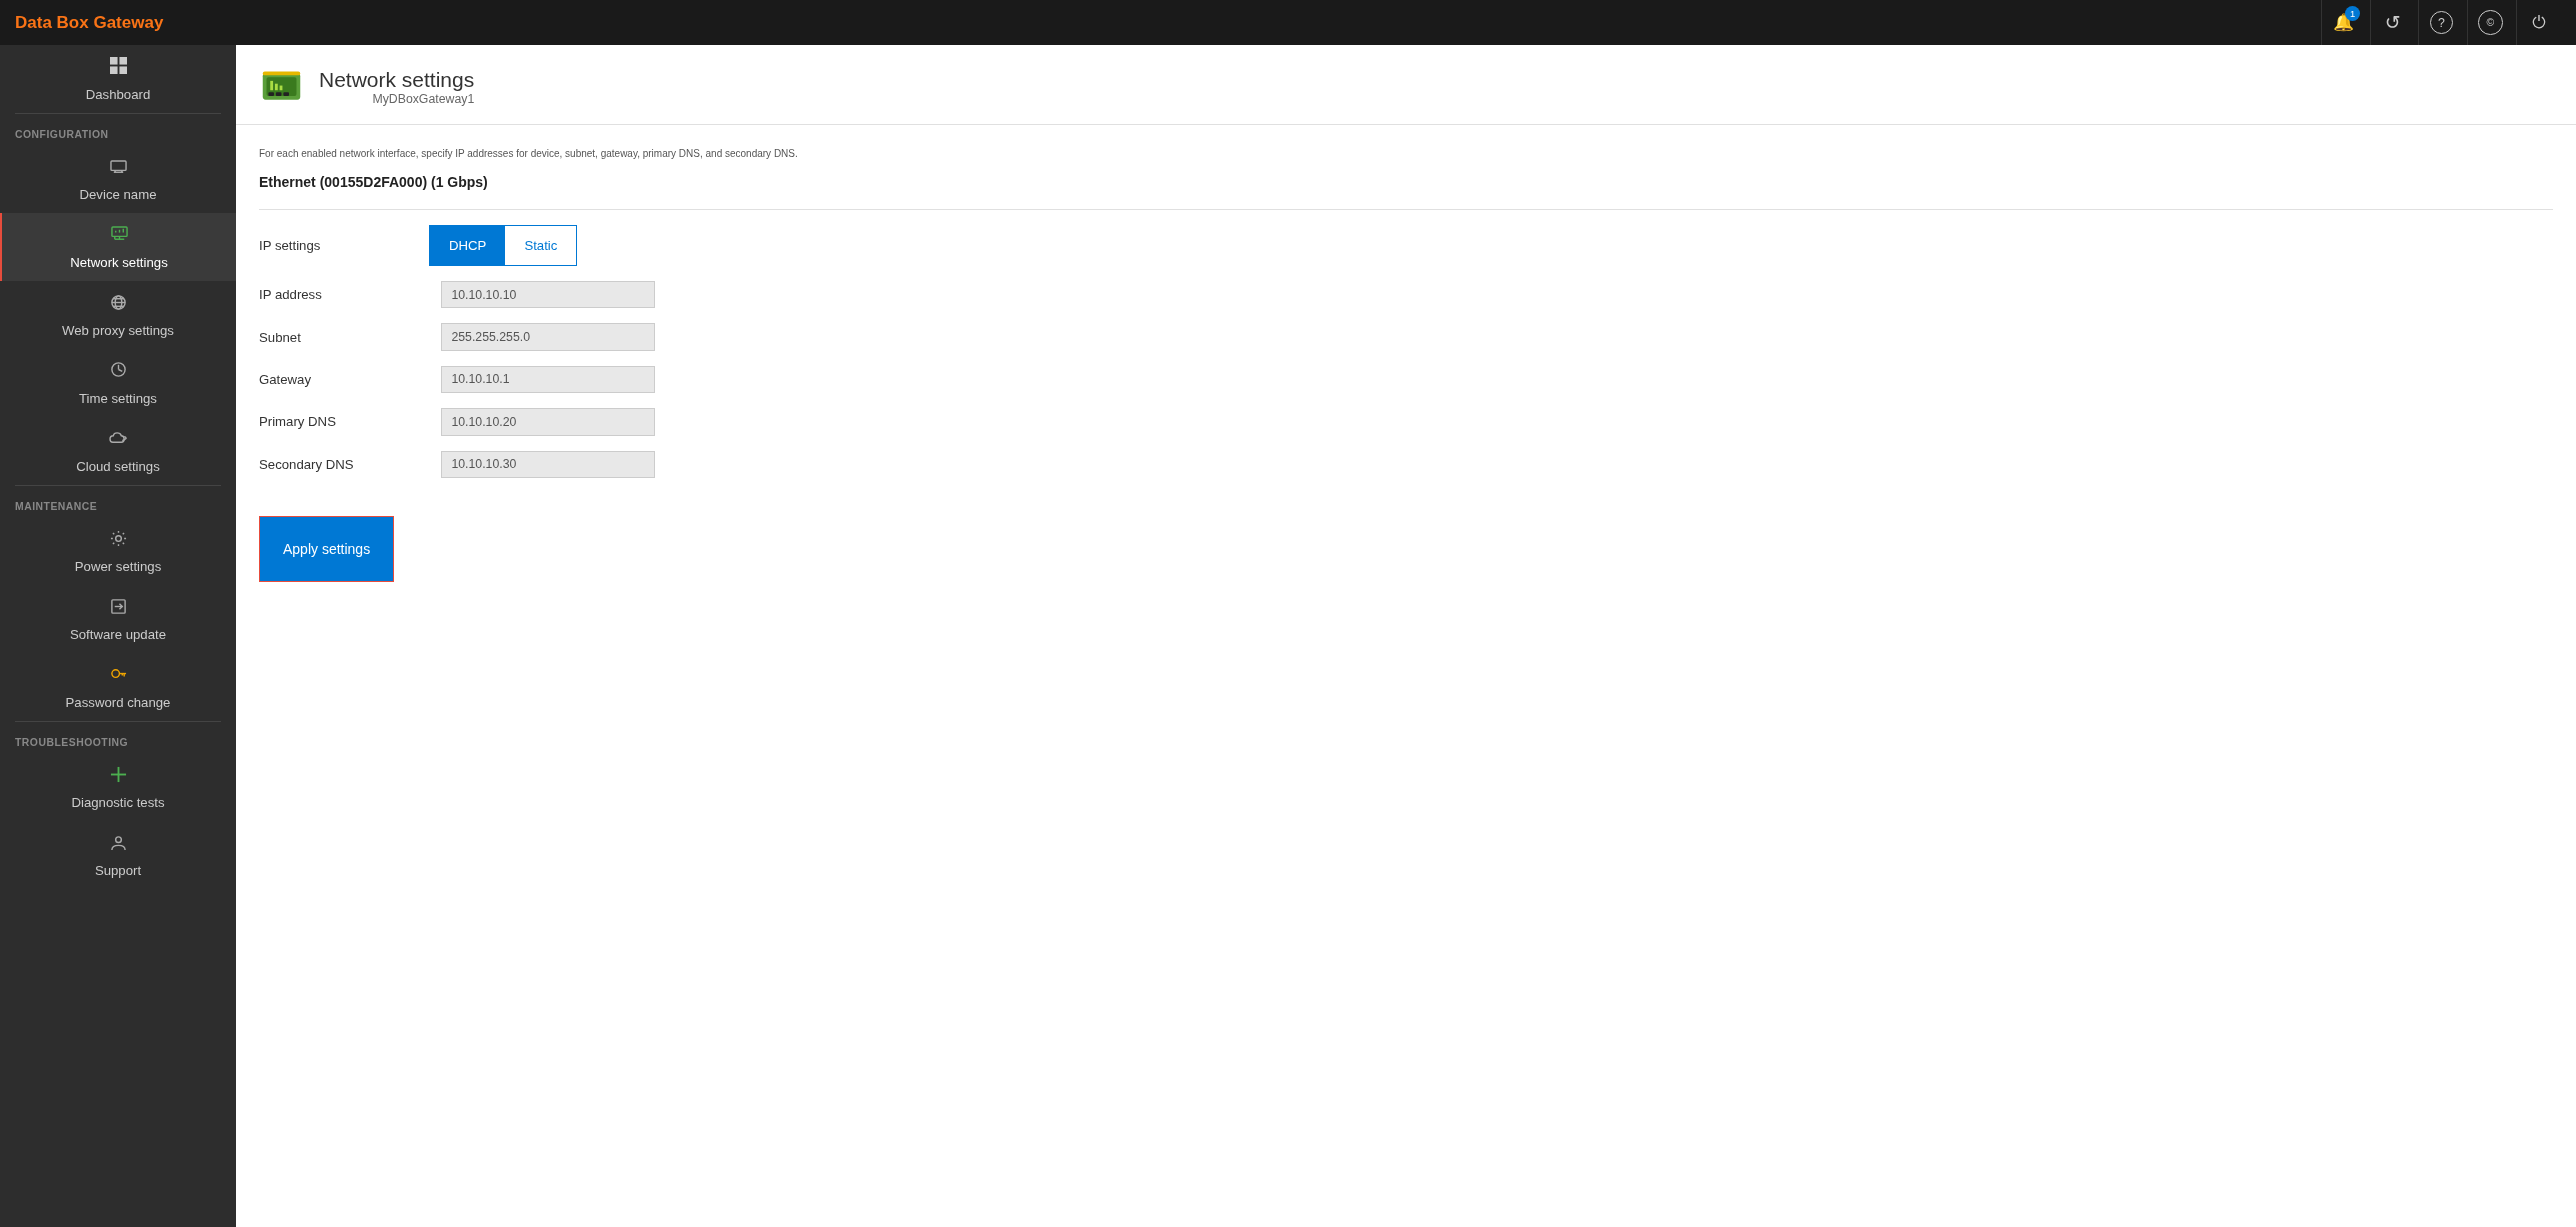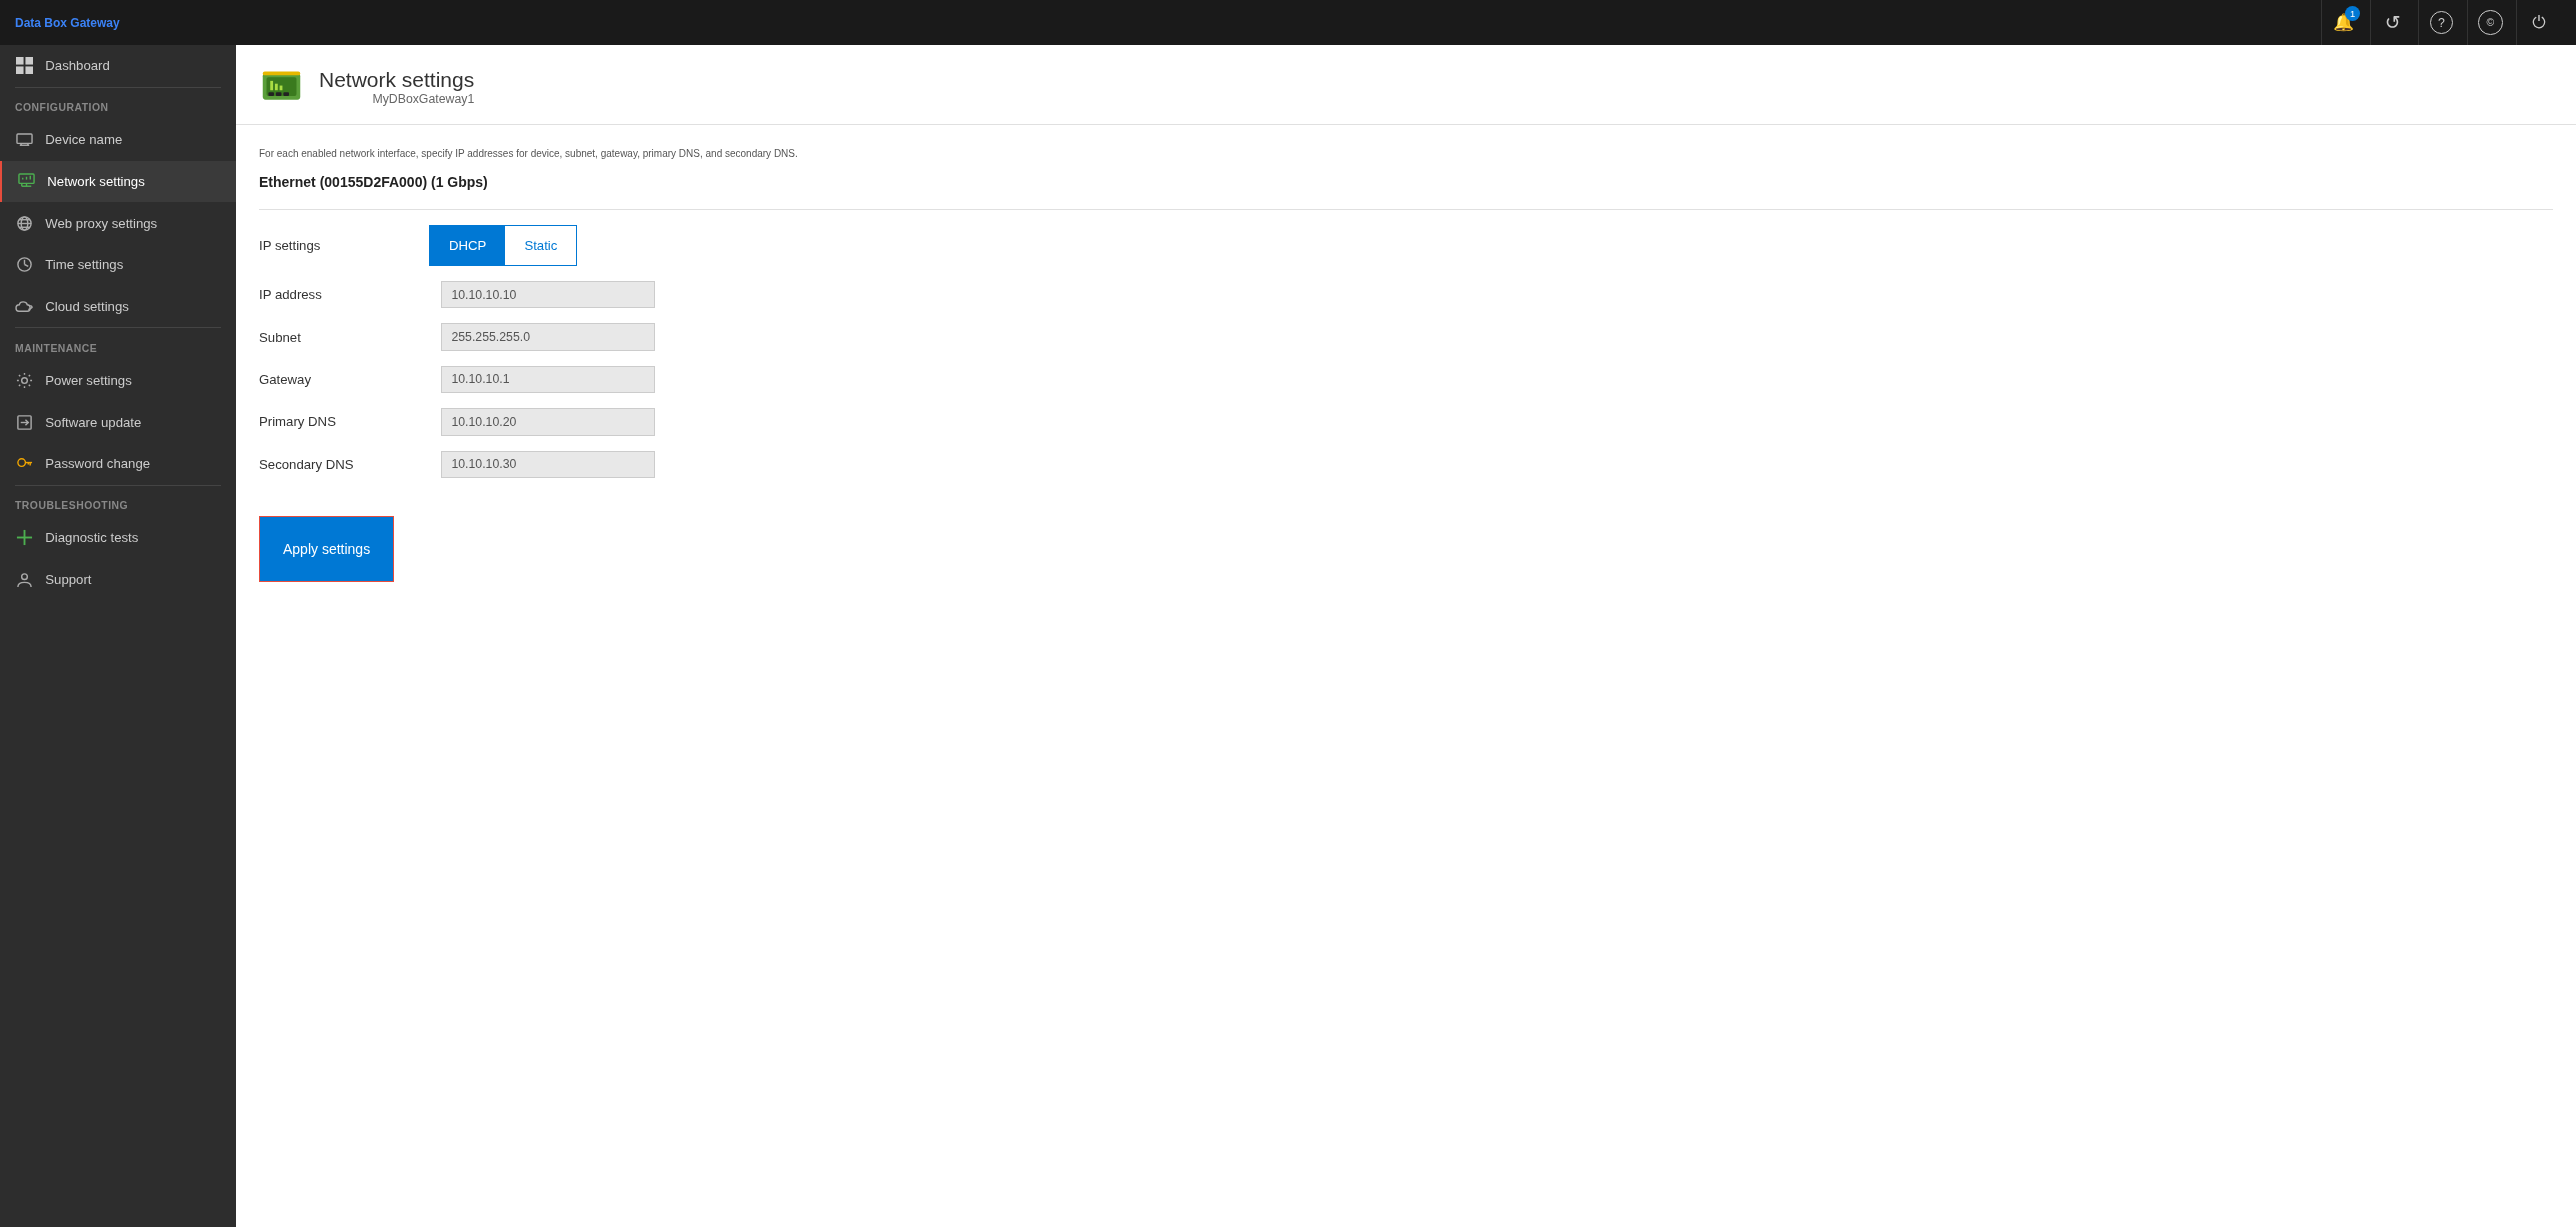--- a/index.html
+++ b/index.html
@@ -9,22 +9,22 @@
     .topbar {
       background: #1a1a1a;
       height: 45px;
       display: flex;
       align-items: center;
       justify-content: space-between;
       padding: 0 15px;
       flex-shrink: 0;
     }
     .topbar-title {
-      color: #3b82f6;
-      font-size: 12px;
+      color: #f97316;
+      font-size: 17px;
       font-weight: 600;
     }
     .topbar-icons {
       display: flex;
       align-items: center;
       gap: 3.8px;
     }
     .topbar-icon-btn {
       width: 45px;
       height: 45px;
@@ -69,20 +69,21 @@
       flex-direction: column;
     }
     .sidebar-item {
       display: flex;
       align-items: center;
       gap: 11.3px;
       padding: 11.3px 15px;
       cursor: pointer;
       color: #ccc;
       font-size: 13.2px;
+      flex-direction: column;
     }
     .sidebar-item.active {
       background: #3a3a3a;
       border-left: 2.8px solid #e74c3c;
       color: #fff;
     }
     .sidebar-item .icon { width: 19px; height: 19px; flex-shrink: 0; display: flex; align-items: center; justify-content: center; }
     .section-header {
       font-size: 10.4px;
       font-weight: 700;

